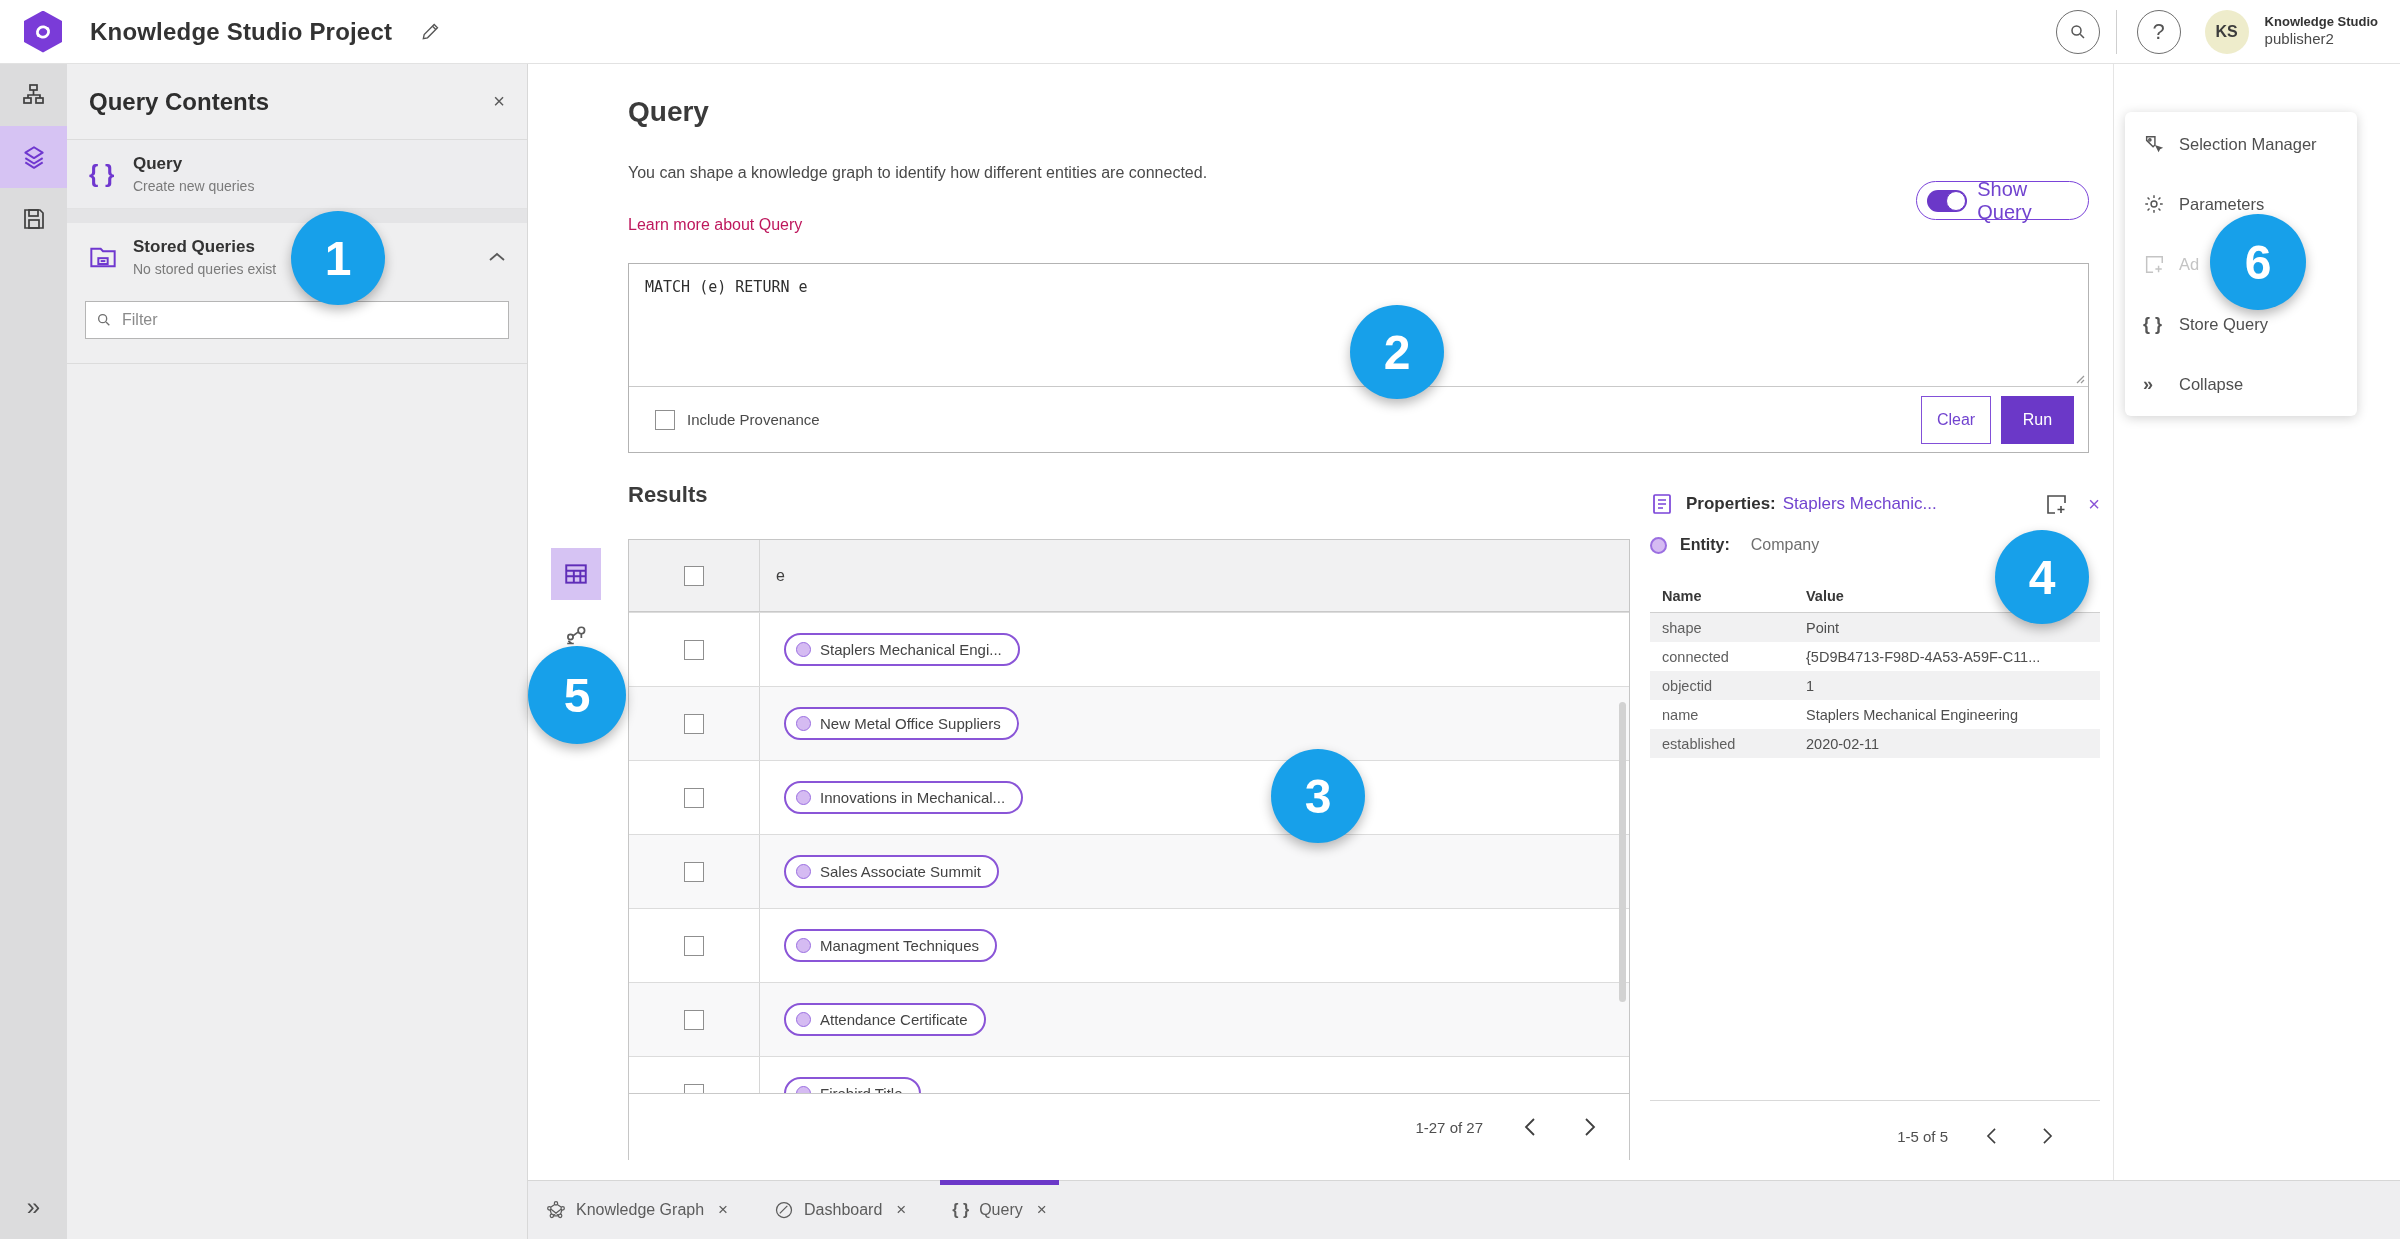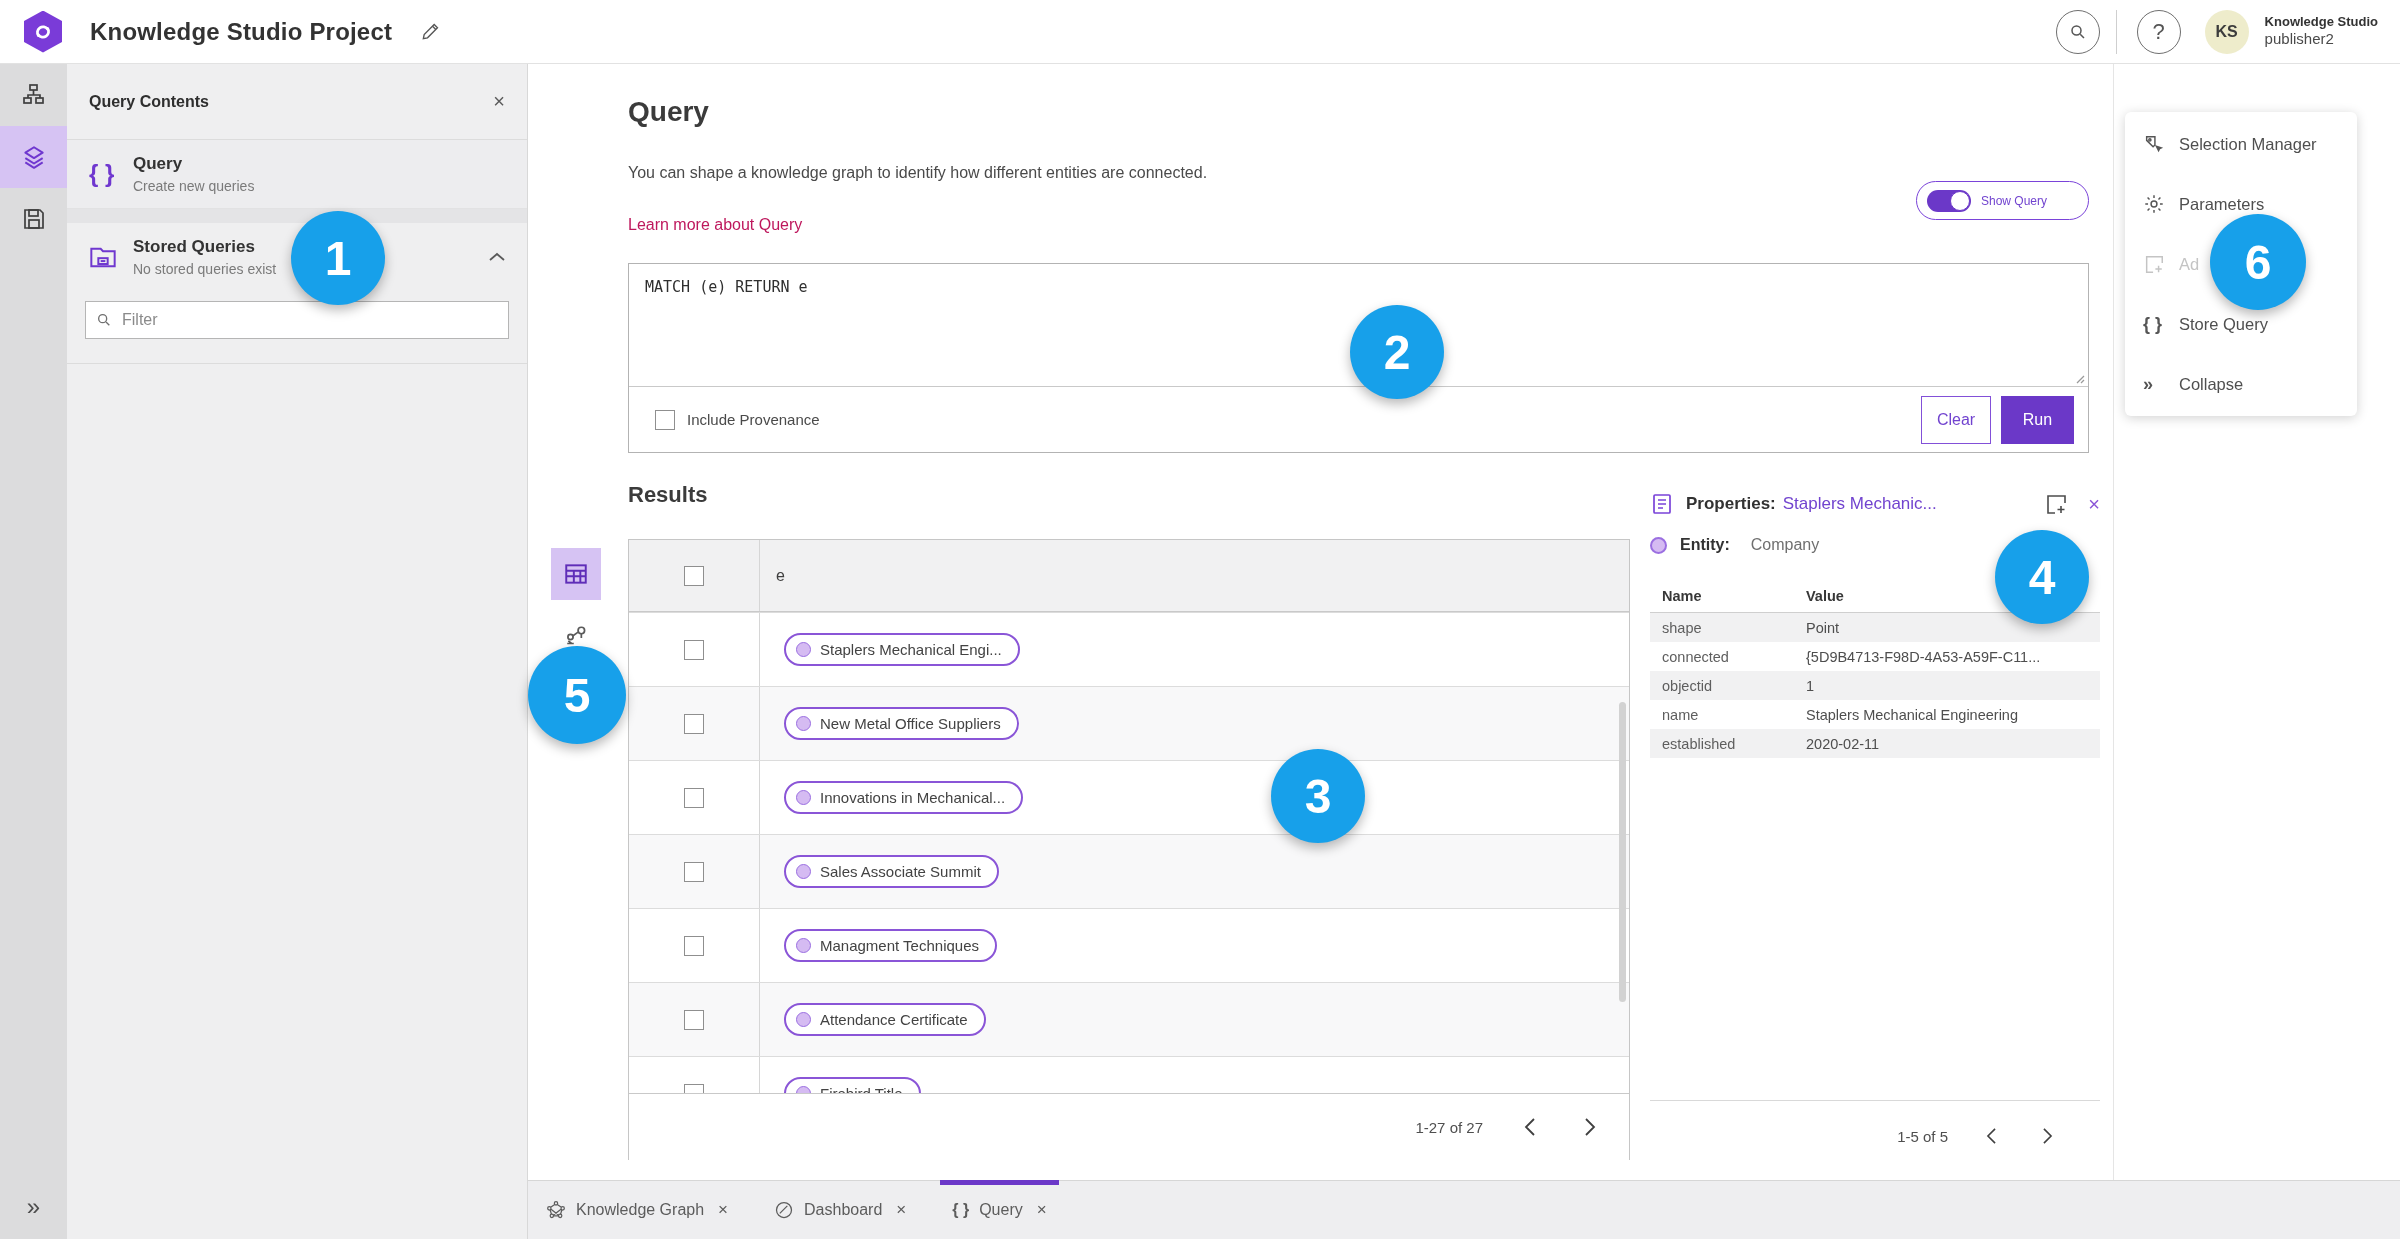--- a/index.html
+++ b/index.html
@@ -33,21 +33,21 @@
   .rail { position: absolute; left: 0; top: 64px; width: 67px; height: 1175px; background: #dcdcdd; z-index: 5; }
   .rail-item { width: 67px; height: 62px; display: flex; align-items: center; justify-content: center; color: #3f3f3f; }
   .rail-item.selected { background: #d6c3f3; color: #6f37cf; }
   .rail-bottom { position: absolute; bottom: 12px; left: 0; width: 67px; height: 40px;
     display: flex; align-items: center; justify-content: center; font-size: 24px; color: #4d4d4d; }
 
   
   .sidepanel { position: absolute; left: 67px; top: 64px; width: 461px; height: 1175px;
     background: #efeff0; border-right: 1px solid #d8d8d8; z-index: 4; }
   .sp-header { height: 76px; display: flex; align-items: center; padding: 0 22px; border-bottom: 1px solid #dcdcdc; }
-  .sp-title { font-size: 16px; font-weight: bold; color: #2e2e2e; }
+  .sp-title { font-size: 24px; font-weight: bold; color: #2e2e2e; }
   .sp-close { margin-left: auto; font-size: 20px; color: #5a5a5a; }
   .sp-item { display: flex; align-items: center; padding: 14px 22px; }
   .sp-item.current { background: #ededef; border-bottom: 1px solid #e2e2e3; }
   .sp-band { height: 14px; background: #e4e4e6; }
   .sp-item-icon { width: 44px; color: #6f37cf; font-size: 24px; font-weight: bold; }
   .sp-item-text .t { font-size: 17px; font-weight: bold; color: #333; }
   .sp-item-text .s { font-size: 14px; color: #7a7a7a; margin-top: 4px; }
   .sp-caret { margin-left: auto; color: #5a5a5a; }
   .filter-wrap { padding: 10px 18px 24px 18px; border-bottom: 1px solid #dcdcdc; }
   .filter-box { display: flex; align-items: center; background: #fff; border: 1px solid #b5b5b5; height: 38px; padding: 0 10px; }
@@ -61,21 +61,21 @@
 
   .h1 { position: absolute; left: 100px; top: 32px; font-size: 28px; font-weight: bold; color: #3b3b3b; }
   .desc { position: absolute; left: 100px; top: 100px; font-size: 16px; color: #4a4a4a; }
   .learn-link { position: absolute; left: 100px; top: 152px; font-size: 16px; color: #be185d; }
 
   .show-toggle { position: absolute; left: 1388px; top: 117px; width: 173px; height: 39px;
     border: 1.5px solid #7a43d9; border-radius: 20px; display: flex; align-items: center; padding: 0 10px; background: #fff; }
   .switch { width: 44px; height: 22px; background: #6b38c8; border-radius: 12px; position: relative; }
   .knob { position: absolute; right: 1px; top: 1px; width: 20px; height: 20px; background: #fff;
     border-radius: 50%; border: 1px solid #6b38c8; }
-  .show-label { font-size: 12px; color: #7143cf; margin-left: 10px; }
+  .show-label { font-size: 20px; color: #7143cf; margin-left: 10px; }
 
   .query-card { position: absolute; left: 100px; top: 199px; width: 1461px; height: 190px;
     border: 1.5px solid #b3b3b3; background: #fff; }
   .query-editor { width: 100%; height: 121px; border: 0; outline: none; resize: none;
     font-family: "DejaVu Sans Mono", monospace; font-size: 15px; color: #2f2f2f; padding: 14px 16px; display: block; }
   .resize-handle { position: absolute; right: 3px; top: 108px; color: #9a9a9a; }
   .query-toolbar { position: absolute; left: 0; bottom: 0; width: 100%; height: 66px;
     border-top: 1px solid #c9c9c9; display: flex; align-items: center; padding: 0 14px 0 26px; }
   .checkbox { width: 20px; height: 20px; border: 1.5px solid #8f8f8f; background: #fff; flex: none; }
   .cb-label { font-size: 15px; color: #4a4a4a; margin-left: 12px; }

